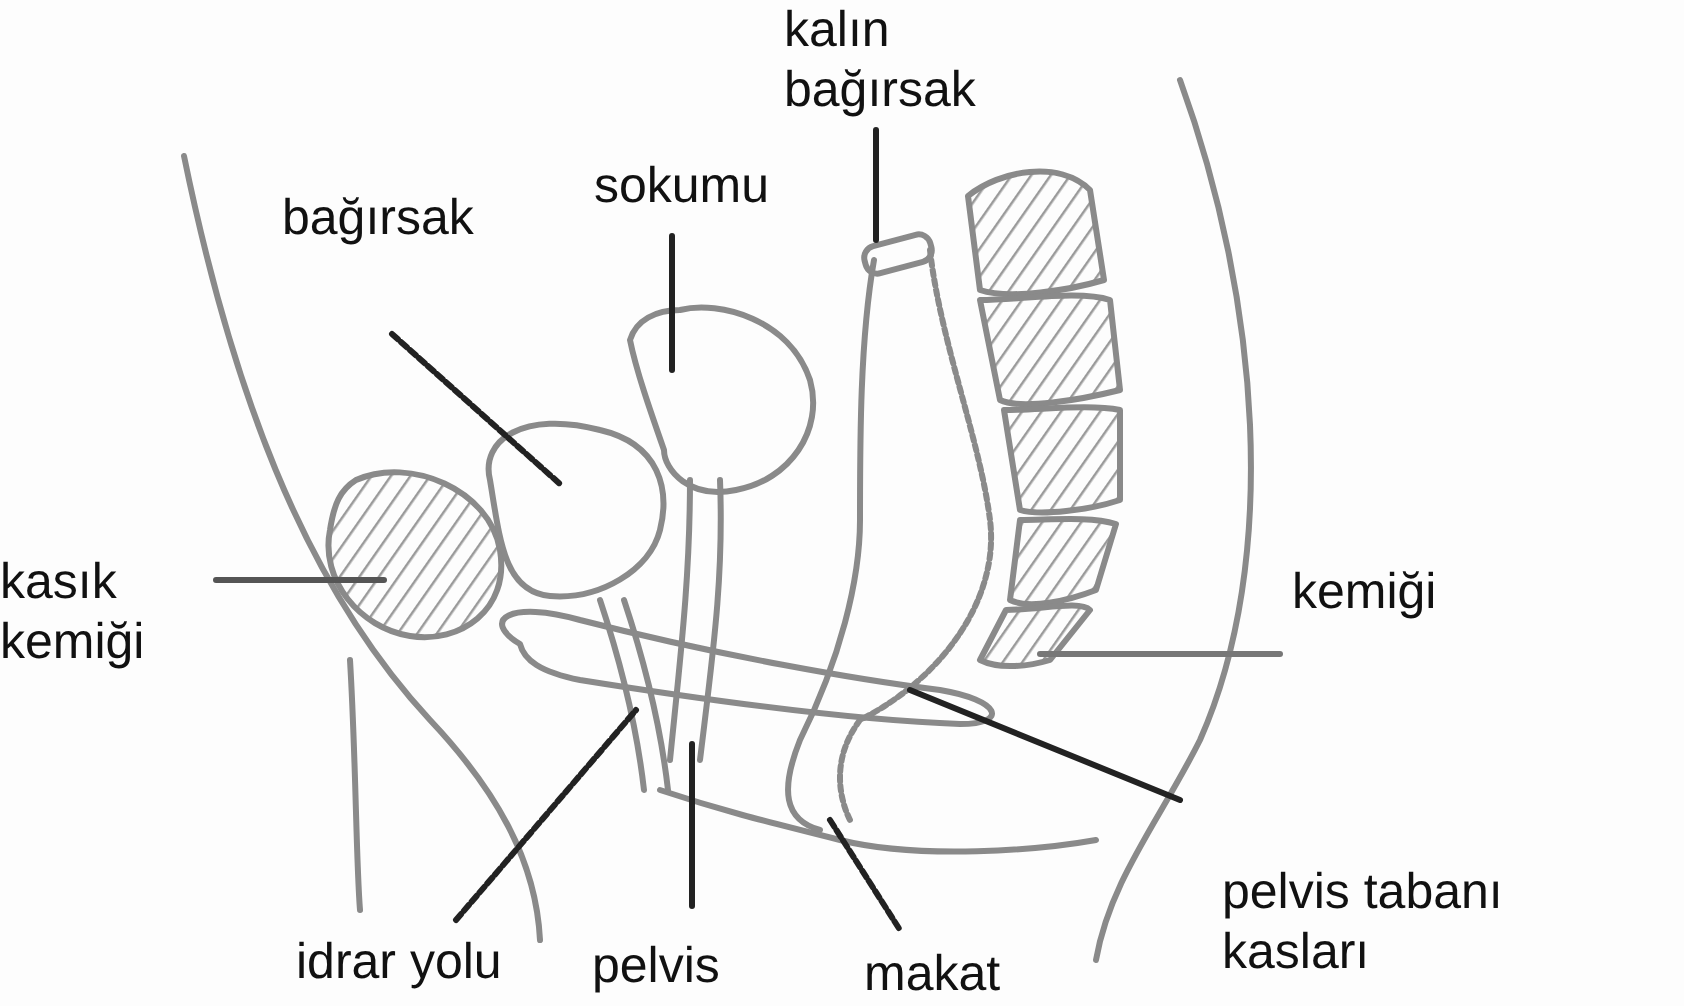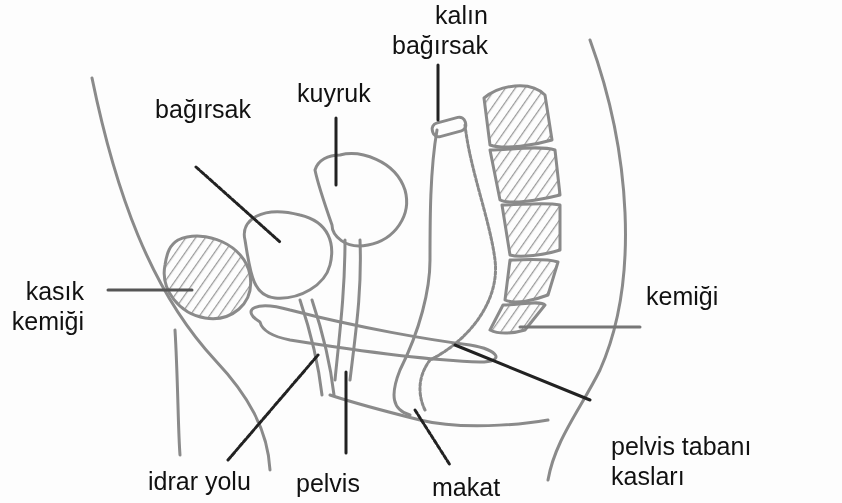--- a/index.html
+++ b/index.html
@@ -1,20 +1,20 @@
 <!DOCTYPE html>
 <html><head>
 <meta charset="utf-8">
 <style>
   html, body { margin: 0; padding: 0; background: #ffffff; }
   #stage { position: relative; width: 842px; height: 503px; overflow: hidden; background: #fdfdfd; }
   #art { position: absolute; left: 0; top: 0; }
   .lbl { position: absolute; font-family: "Liberation Sans", sans-serif; font-size: 25px; line-height: 30px; color: #111; white-space: nowrap; }
-  .r { text-align: right; }
-  .c { text-align: right; }
+  .r { }
+  .c { text-align: left; }
 </style>
 </head>
 <body>
 
 <div id="stage">
   <svg id="art" width="842" height="503" viewBox="0 0 842 503">
     <defs>
       <pattern id="hatch" width="8" height="8" patternUnits="userSpaceOnUse" patternTransform="rotate(35)">
         <line x1="0" y1="0" x2="0" y2="8" stroke="#9a9a9a" stroke-width="2.5"></line>
       </pattern>
@@ -64,21 +64,21 @@
       <line x1="346" y1="372" x2="346" y2="453"></line>
       <line x1="415" y1="410" x2="450" y2="465" stroke-dasharray="4 2"></line>
     </g>
   </svg>
 
   <div class="lbl c" style="left:392px; top:0px;">
     <div>kalın</div>
     <div>bağırsak</div>
   </div>
   <div class="lbl" style="left:297px; top:78px;">
-    <div>kuyruk</div>
+    <div>sokumu</div>
   </div>
   <div class="lbl c" style="left:141px; top:94px; width:110px;">
     <div>bağırsak</div>
   </div>
   <div class="lbl r" style="left:0px; top:276px; width:84px;">
     <div>kasık</div>
     <div>kemiği</div>
   </div>
   <div class="lbl" style="left:646px; top:281px;">
     <div>kemiği</div>

